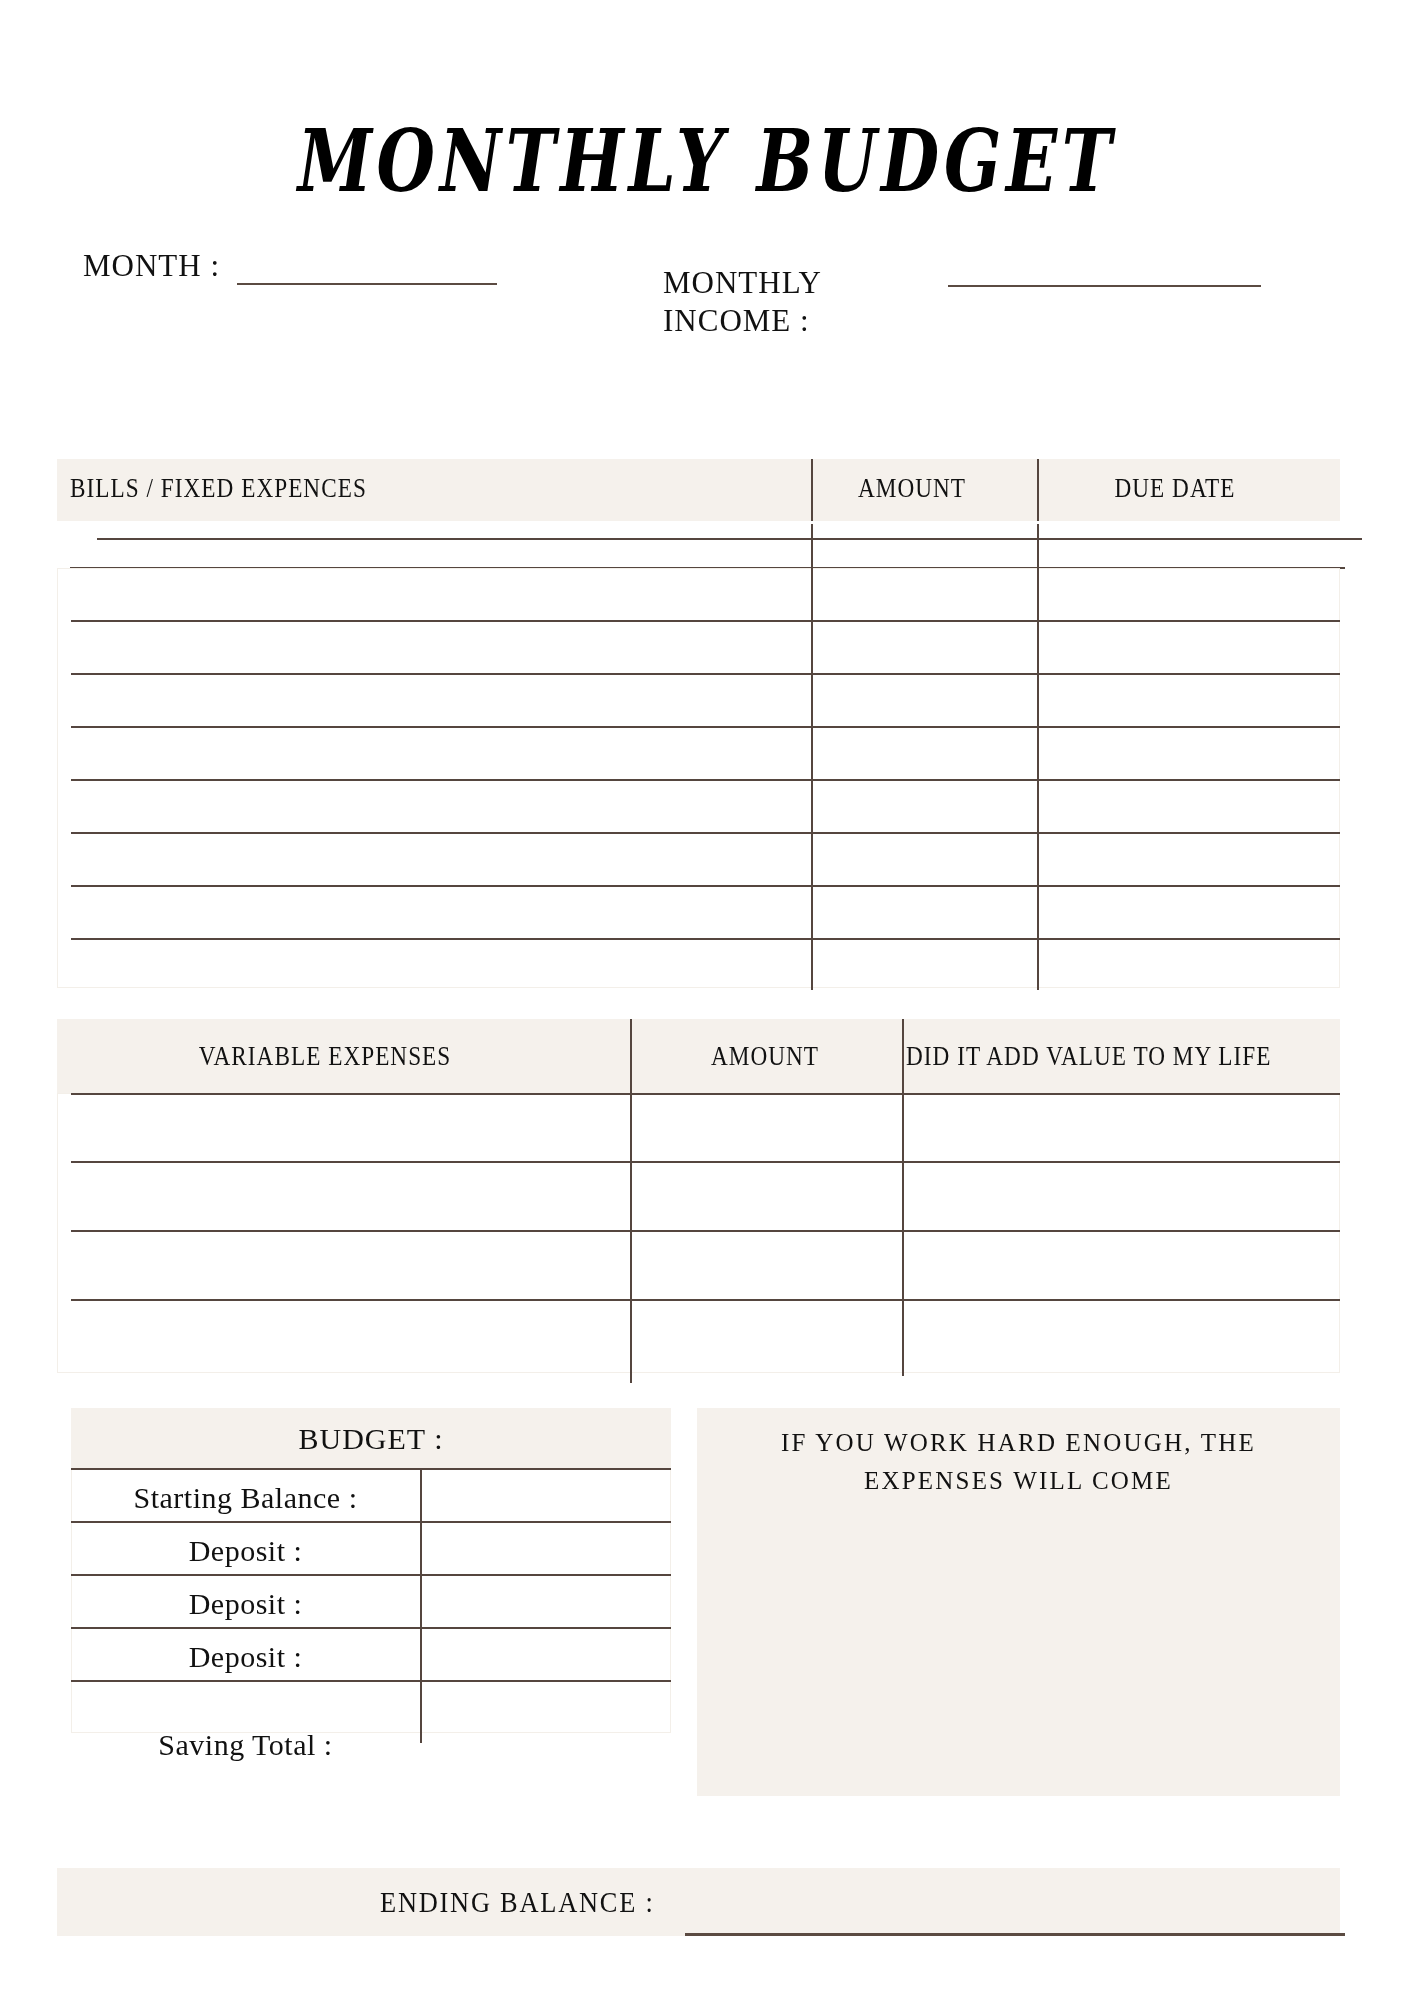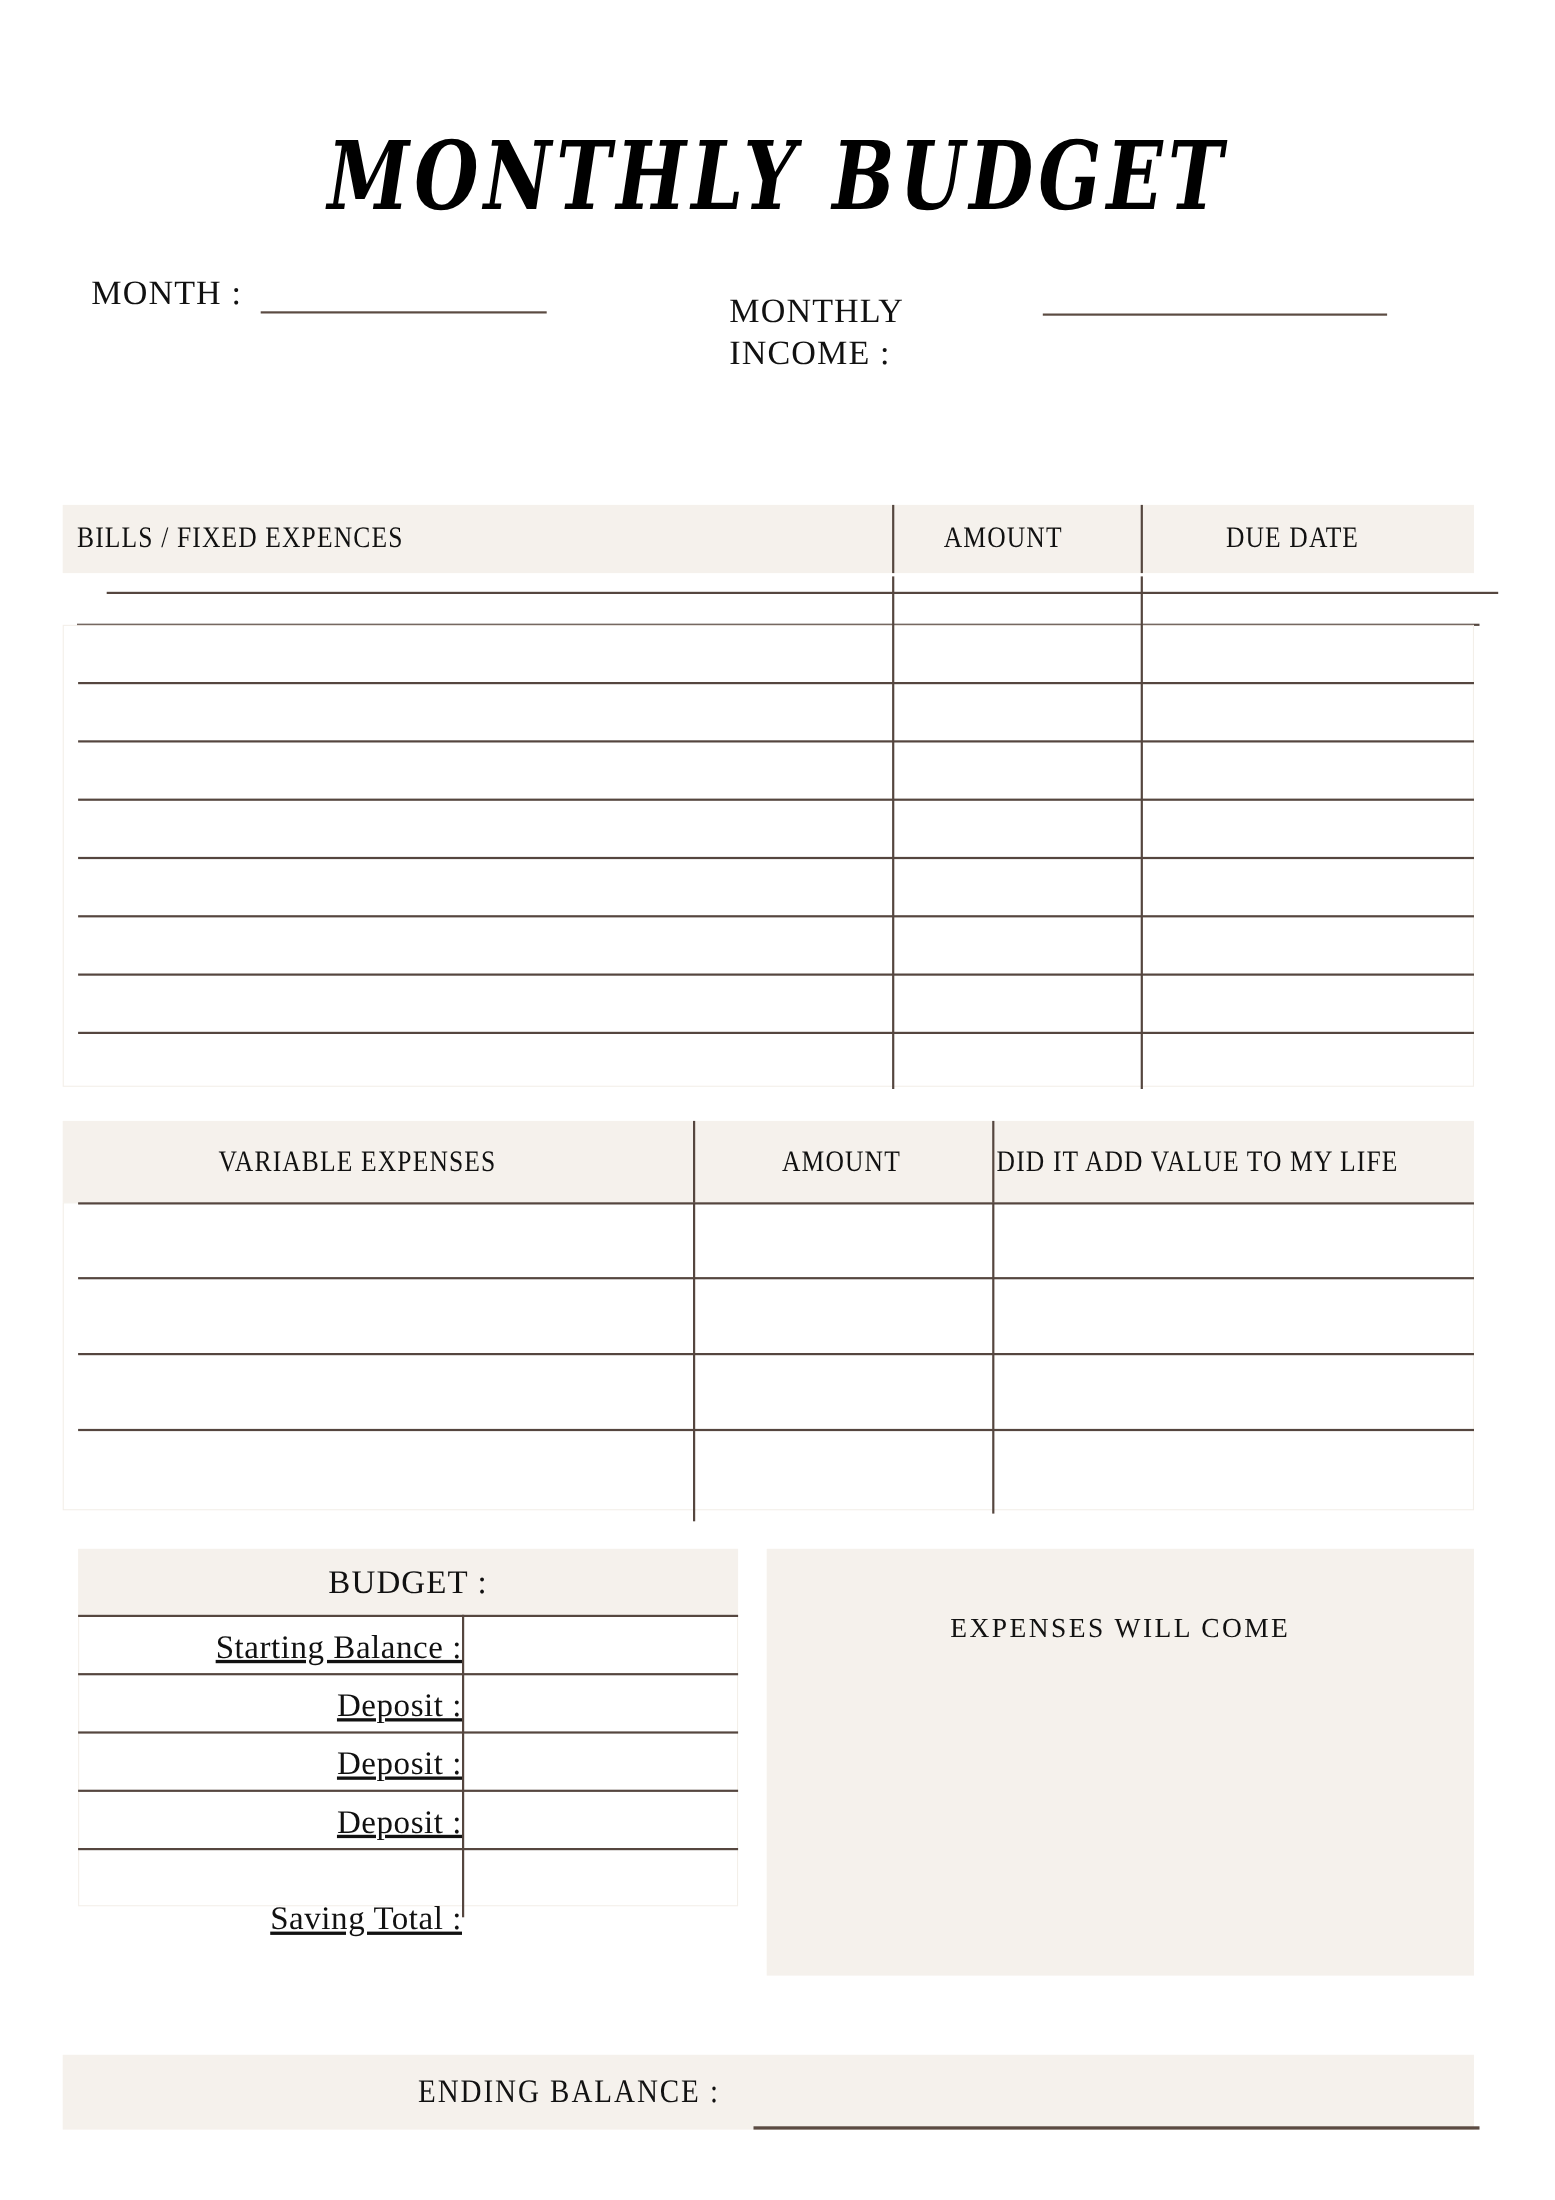--- a/index.html
+++ b/index.html
@@ -147,25 +147,24 @@
     position: absolute;
     left: 71px;
     top: 1468px;
     width: 600px;
     height: 265px;
   }
   .sv-label {
     position: absolute;
     left: 71px;
     width: 349px;
-    text-align: right;
+    text-align: center;
     font-size: 30px;
     letter-spacing: 0.5px;
     white-space: nowrap;
-    text-decoration: underline;
   }
 
   
   #quote-panel {
     position: absolute;
     left: 697px;
     top: 1408px;
     width: 643px;
     height: 388px;
   }
@@ -293,19 +292,19 @@
 <div class="sv-label" style="top:1693px;margin-top:35px;">Saving  Total :</div>
 
 <div style="position:absolute;left:422px;top:1470px;width:249px;height:51px;"></div>
 <div style="position:absolute;left:422px;top:1523px;width:249px;height:51px;"></div>
 <div style="position:absolute;left:422px;top:1576px;width:249px;height:51px;"></div>
 <div style="position:absolute;left:422px;top:1629px;width:249px;height:51px;"></div>
 <div style="position:absolute;left:422px;top:1682px;width:249px;height:51px;"></div>
 
 <div id="quote-panel" class="cream"></div>
 <div id="quote-text">
-  <br>
+  <span>IF YOU WORK HARD ENOUGH, THE</span><br>
   <span>EXPENSES WILL COME</span>
 </div>
 
 <div id="eb-panel" class="cream"></div>
 <div id="eb-label">ENDING   BALANCE :</div>
 <div id="eb-rule"></div>
 
 </body></html>

